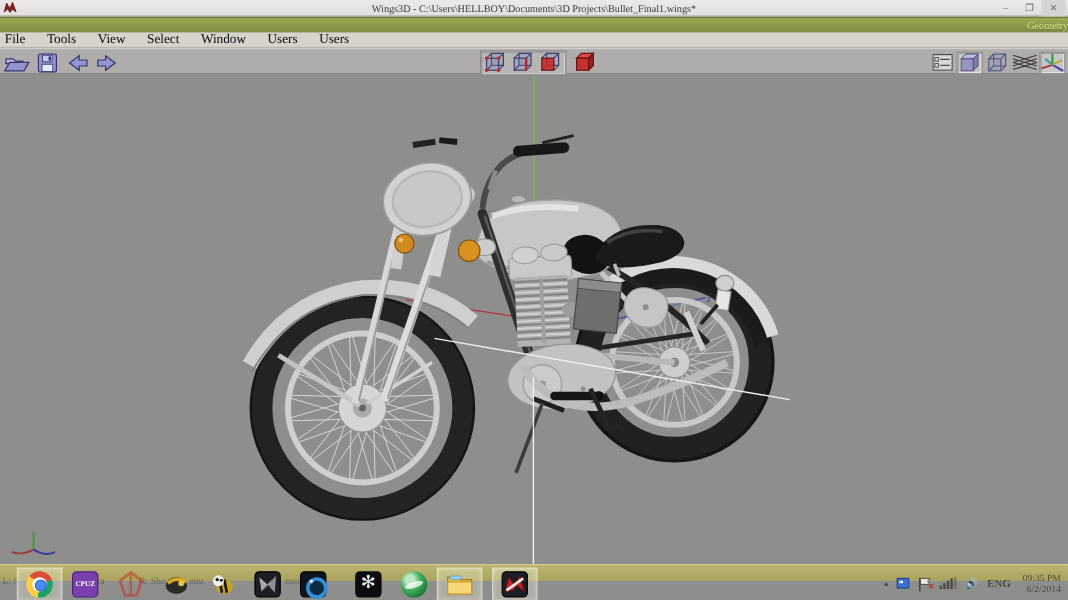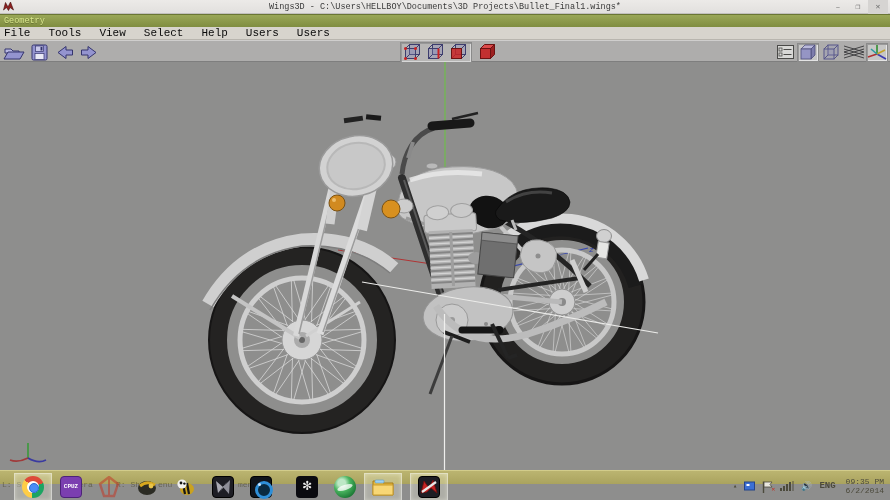--- a/index.html
+++ b/index.html
@@ -1,19 +1,19 @@
 <!DOCTYPE html>
 <html><head>
 <meta charset="utf-8">
 <style>
   * { margin:0; padding:0; box-sizing:border-box; }
   html,body { background:#555; }
   .screen {
     position:relative; width:890px; height:500px; overflow:hidden;
-    font-family:Liberation Mono, monospace;
+    font-family:Liberation Serif, serif;
     background:#8e8e8d;
   }
   
   .titlebar {
     position:absolute; top:0; left:0; width:890px; height:14px;
     background:linear-gradient(#eceae8,#e2e0de);
     border-bottom:1px solid #c2c0be;
     display:flex; align-items:center;
   }
   .titlebar .appicon { margin-left:3px; width:11px; height:11px; flex:0 0 auto; }
@@ -24,21 +24,21 @@
   .winctl { position:absolute; right:2px; top:0; display:flex; height:14px; }
   .winctl span {
     width:20px; text-align:center; font-size:8px; line-height:13px; color:#6b6b6b;
     cursor:default;
   }
   .winctl .close { background:#d6d4d2; }
   
   .geobar {
     position:absolute; top:14px; left:0; width:890px; height:15px;
     background:linear-gradient(#9aa757,#7d8b3e);
-    border-top:1px solid #6a7634; border-bottom:1px solid #5f692c;
+    border-top:1px solid #6a7634; border-bottom:1px solid #5f692c;text-align:right;
   }
   .geobar .geotitle {
     font-size:8.5px; color:#d9e78c; line-height:12px; padding-left:4px;
     text-shadow:0 1px 0 rgba(0,0,0,.25);
   }
   
   .menubar {
     position:absolute; top:27px; left:0; width:890px; height:13px;
     background:#d7d4cd; border-bottom:1px solid #b8b5ae;
     display:flex; align-items:center; font-size:11px; color:#0a0a0a;
@@ -144,21 +144,21 @@
 
   <div class="geobar">
     <div class="geotitle">Geometry</div>
   </div>
 
   <div class="menubar">
     <span class="mi">File</span>
     <span class="mi">Tools</span>
     <span class="mi">View</span>
     <span class="mi">Select</span>
-    <span class="mi">Help</span>
+    <span class="mi">Window</span>
     <span class="mi">Users</span>
     <span class="mi">Users</span>
   </div>
 
   <div class="toolbar">
 
     <div class="tgroup tg-left">
       <div class="tbtn">
         <svg width="22" height="17" viewBox="0 0 22 17">
           <path d="M2,5 h6 l2,2 h6 v2 h-14 z" fill="#b9b9e2" stroke="#35356e" stroke-width="1"></path>

